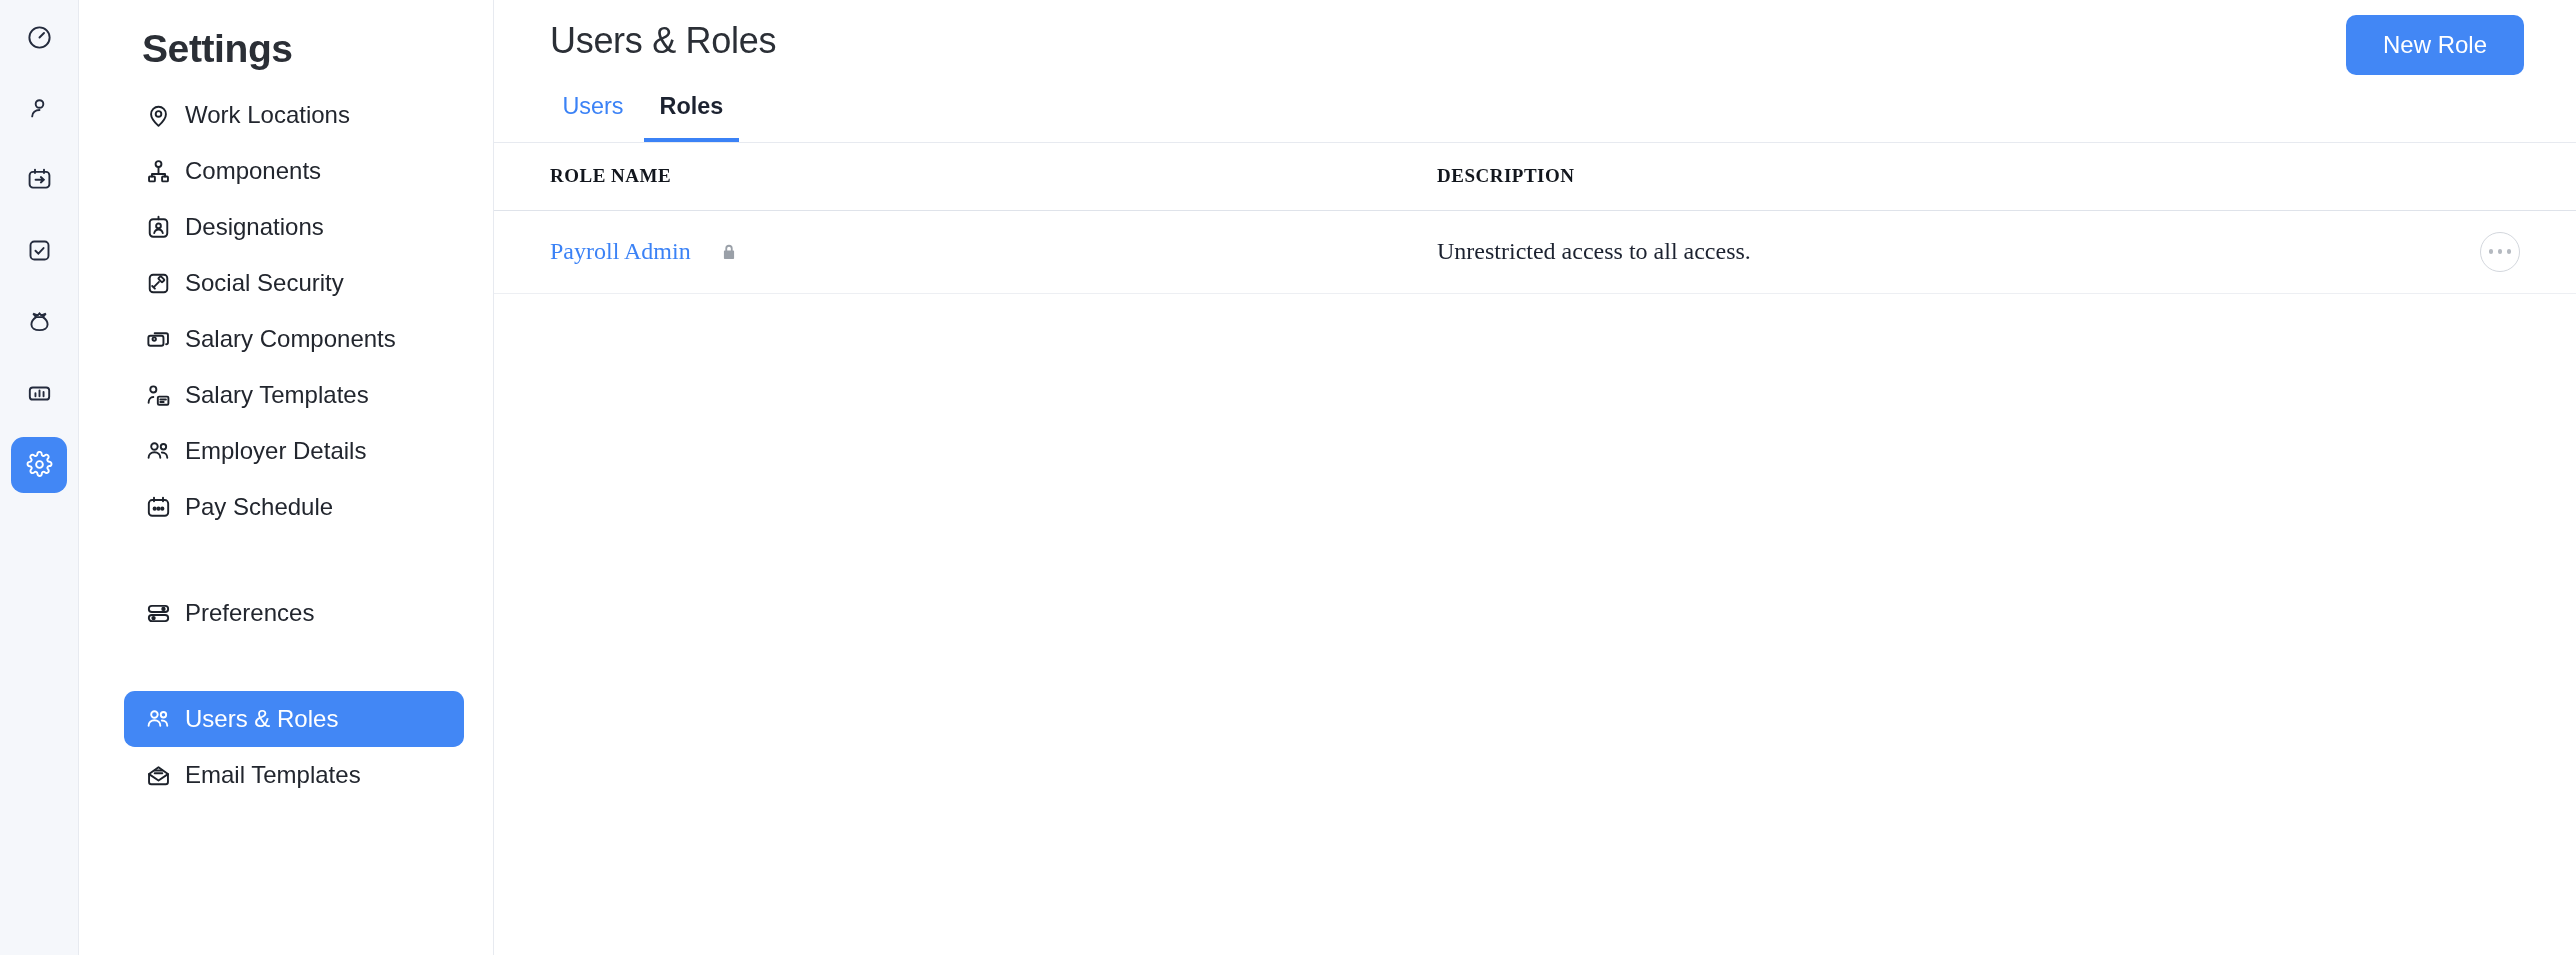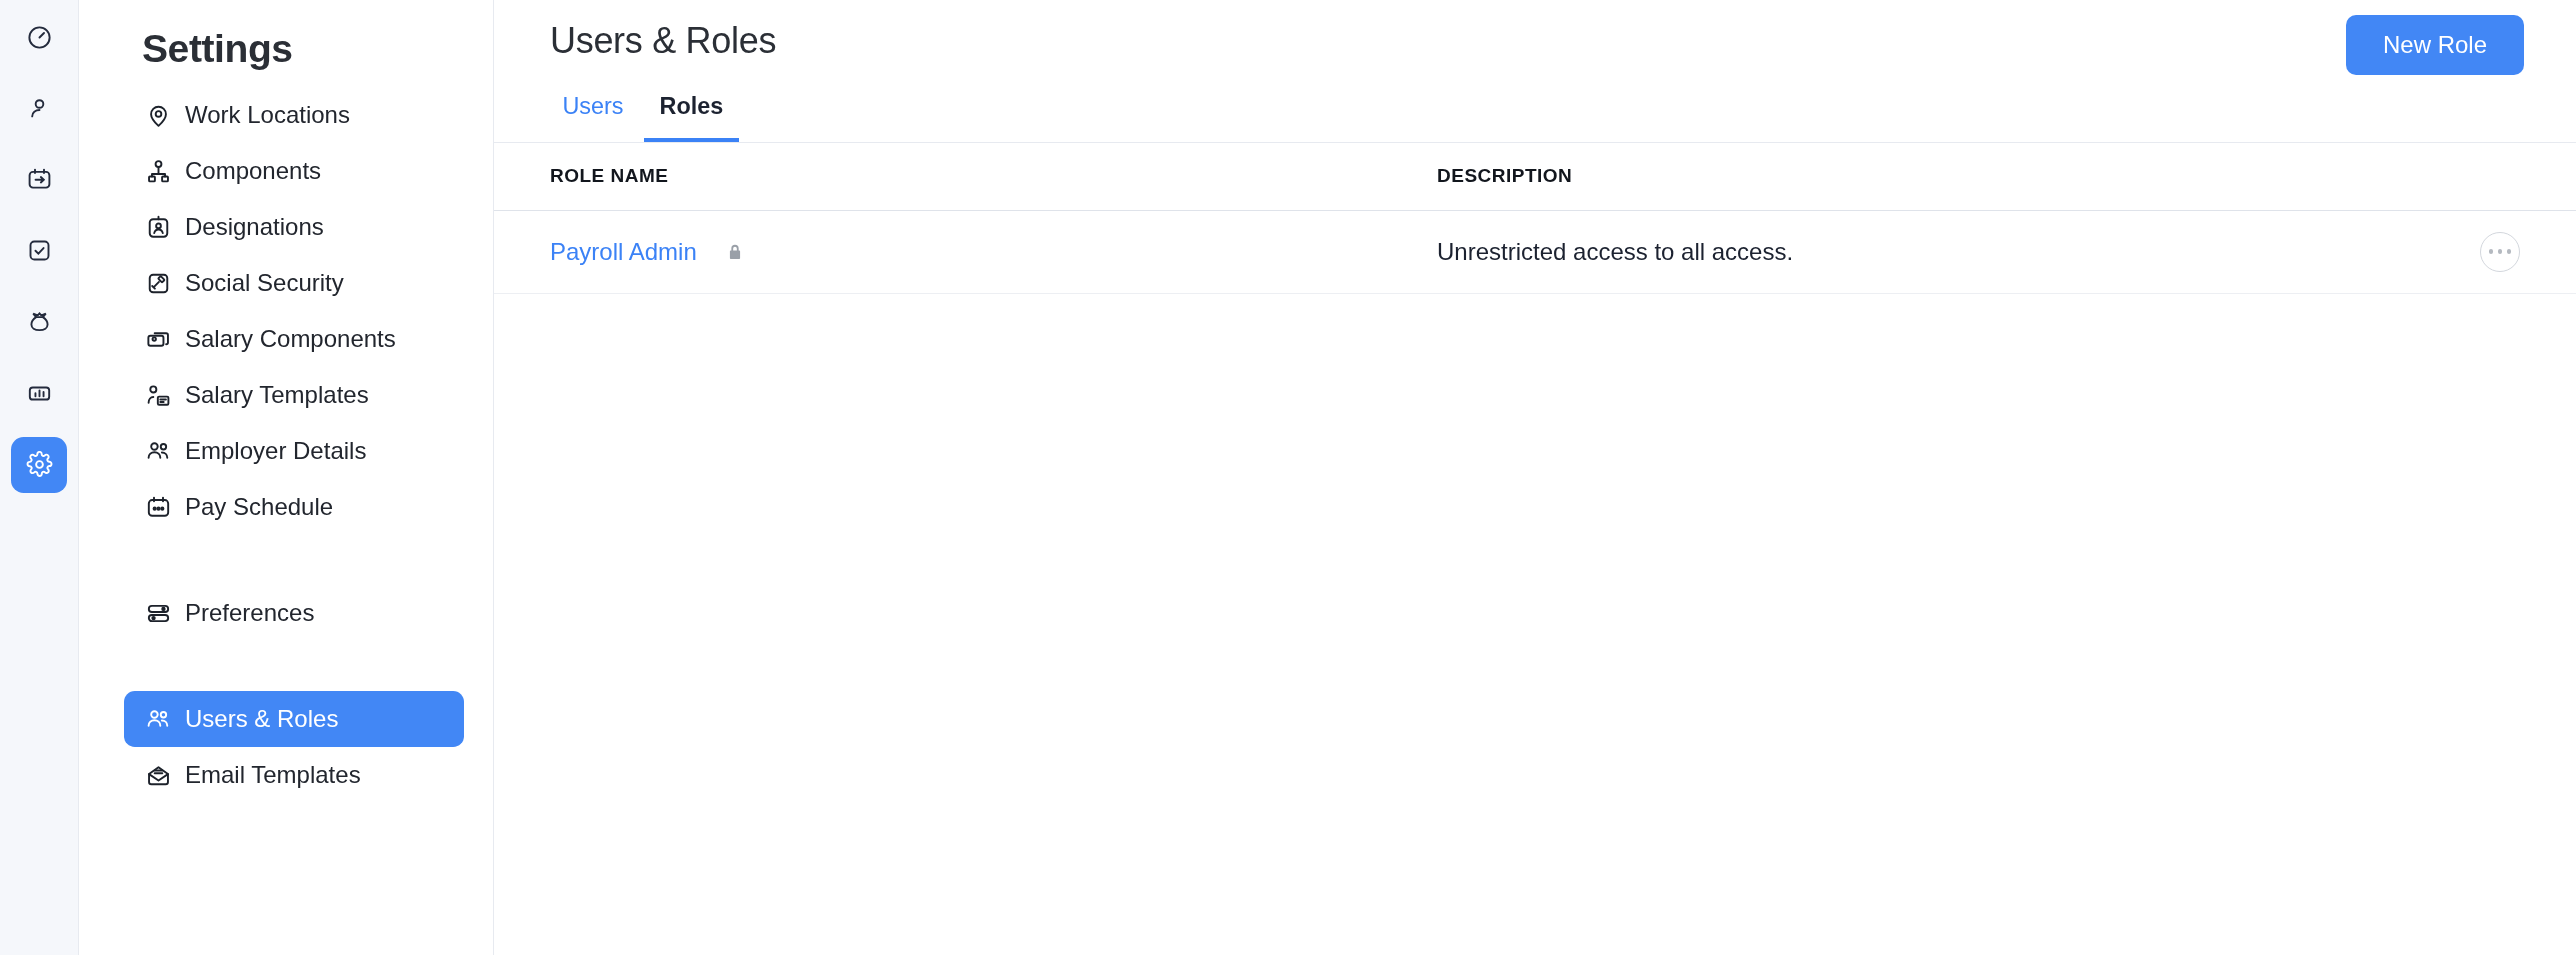--- a/index.html
+++ b/index.html
@@ -142,20 +142,21 @@
     font-size: 24px;
     font-family: "Liberation Sans", sans-serif;
     padding: 16px 37px;
     cursor: pointer;
     white-space: nowrap;
   }
 
   
   .table {
     width: 100%;
+    font-family: Liberation Serif, serif;
   }
   .thead {
     display: flex;
     align-items: center;
     height: 68px;
     border-bottom: 0.9px solid #dfe3ea;
     padding: 0 56px;
   }
   .th {
     font-size: 19px;

